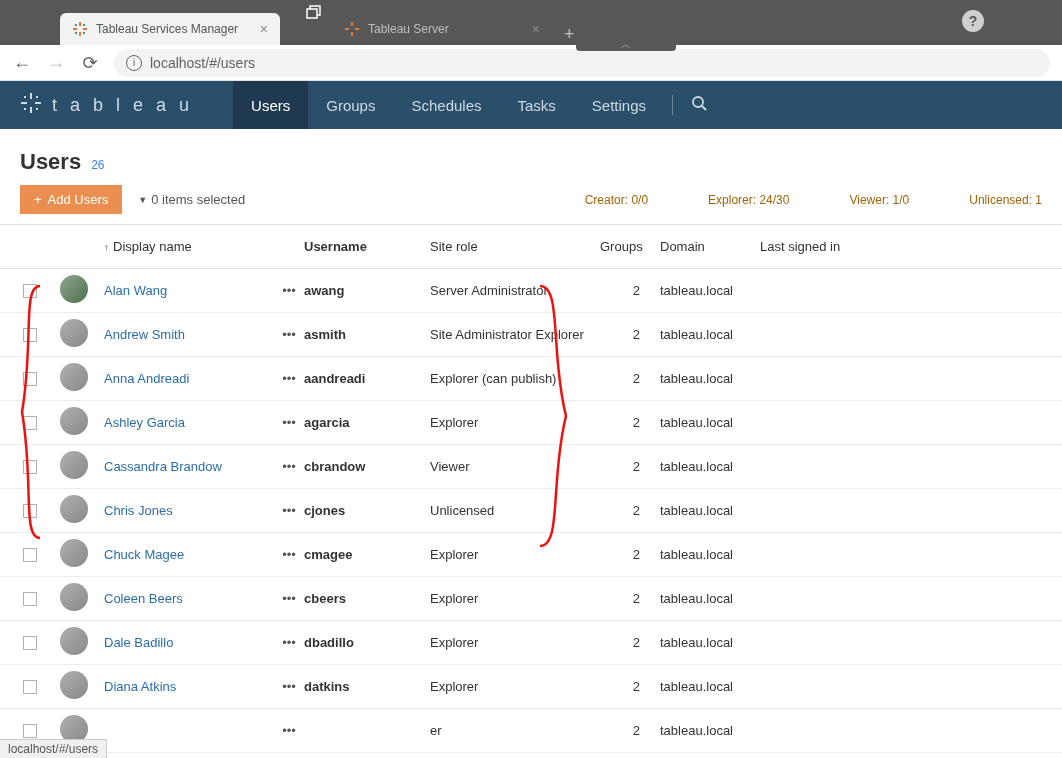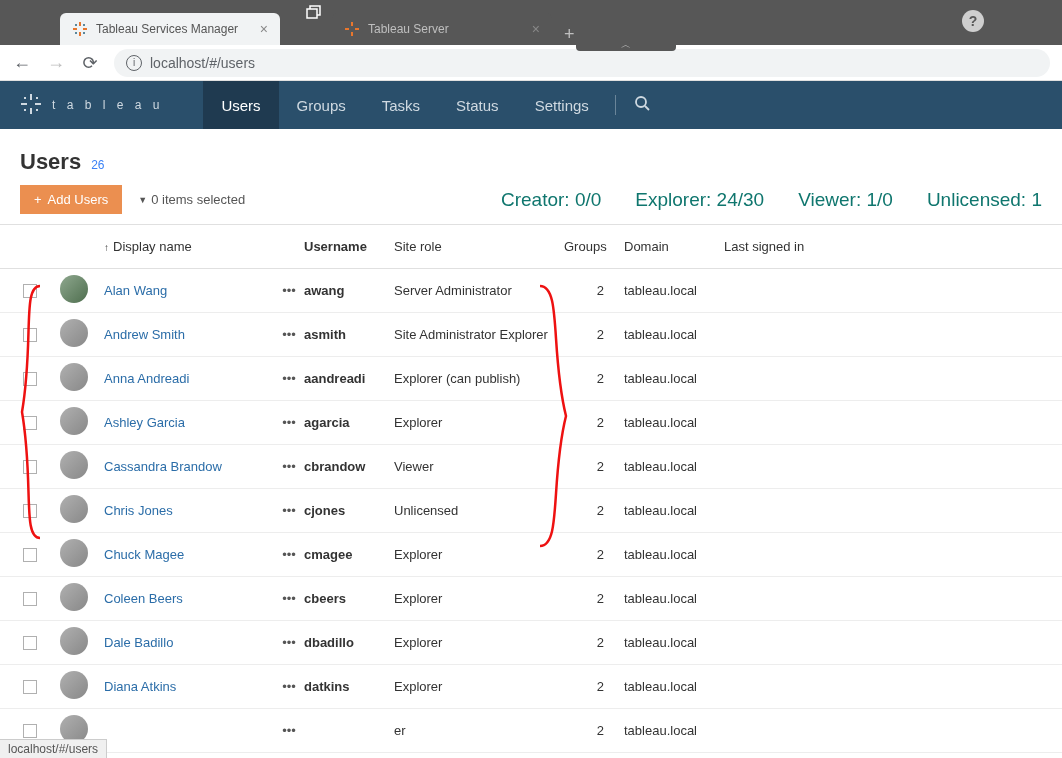--- a/index.html
+++ b/index.html
@@ -20,51 +20,51 @@
 
 
 .browser-bar { background: #fff; height: 36px; display: flex; align-items: center; padding: 0 12px; gap: 14px; border-bottom: 1px solid #e0e0e0; }
 .browser-bar .nav-btn { width: 20px; text-align: center; color: #5f6368; font-size: 18px; cursor: pointer; }
 .browser-bar .nav-btn.fwd { color: #bdbdbd; }
 .address { display: flex; align-items: center; flex: 1; height: 28px; background: #f1f3f4; border-radius: 14px; padding: 0 12px; font-size: 14px; color: #5f6368; }
 .address .info-icon { width: 16px; height: 16px; border: 1px solid #5f6368; border-radius: 50%; display: flex; align-items: center; justify-content: center; font-size: 10px; margin-right: 8px; }
 
 
 .tbl-header { background: #2a4f6b; height: 48px; display: flex; align-items: center; padding: 0 20px; }
-.tbl-logo { display: flex; align-items: center; color: #cfd9e1; font-size: 12px; letter-spacing: 4px; font-weight: 300; }
+.tbl-logo { display: flex; align-items: center; color: #cfd9e1; font-size: 18px; letter-spacing: 4px; font-weight: 300; }
 .tbl-logo .mark { margin-right: 10px; }
 .tbl-nav { display: flex; margin-left: 40px; height: 100%; align-items: center; }
 .tbl-nav .item { color: #cfd9e1; font-size: 15px; padding: 0 18px; height: 100%; display: flex; align-items: center; cursor: pointer; }
 .tbl-nav .item.active { background: #1f3a50; color: #fff; }
 .tbl-nav .divider { width: 1px; height: 20px; background: #6a8599; margin: 0 8px; }
 .tbl-nav .search-icon { color: #cfd9e1; padding: 0 10px; }
 
 
 .page-head { padding: 20px 20px 10px 20px; display: flex; align-items: baseline; gap: 10px; }
 .page-head h1 { font-size: 22px; font-weight: 600; color: #333; }
 .page-head .count { font-size: 12px; color: #3b82f6; }
 
 
 .action-bar { display: flex; align-items: center; padding: 0 20px 10px 20px; gap: 16px; font-size: 13px; color: #555; }
 .add-btn { background: #eb8f50; color: #fff; border: none; padding: 7px 14px; font-size: 13px; cursor: pointer; display: flex; align-items: center; gap: 6px; }
 .sel-actions { display: flex; align-items: center; gap: 4px; cursor: pointer; }
 .sel-actions .caret { font-size: 9px; }
 .spacer { flex: 1; }
-.license-counts { display: flex; gap: 34px; font-size: 19px; color: #0f766e; }
+.license-counts { display: flex; gap: 60px; font-size: 12px; color: #a16207; }
 
 
 .tbl-wrap { border-top: 1px solid #e0e0e0; }
 .tbl-head { display: flex; align-items: center; height: 44px; border-bottom: 1px solid #e0e0e0; font-size: 13px; color: #333; font-weight: 500; }
 .row { display: flex; align-items: center; height: 44px; border-bottom: 1px solid #ededed; font-size: 13px; color: #333; }
 .col-check { width: 60px; display: flex; justify-content: center; }
 .col-avatar { width: 44px; }
 .col-name { width: 170px; }
 .col-menu { width: 30px; text-align: center; color: #555; cursor: pointer; }
 .col-user { width: 90px; font-weight: bold; }
-.col-role { width: 170px; }
+.col-role { width: 170px; margin-left: 36px; }
 .col-groups { width: 60px; text-align: right; padding-right: 20px; }
 .col-domain { width: 100px; }
 .col-signed { width: 120px; }
 .tbl-head .col-name { padding-left: 0; }
 .tbl-head .sort { font-size: 10px; margin-right: 4px; }
 .checkbox { width: 14px; height: 14px; border: 1px solid #b0b0b0; background: #fff; cursor: pointer; }
 .avatar { width: 28px; height: 28px; border-radius: 50%; background: linear-gradient(135deg, #b0b0b0, #888); display: inline-block; }
 .avatar.g { background: linear-gradient(135deg, #8fa88f, #4e6e4e); }
 .name-link { color: #2b6da8; cursor: pointer; }
 
@@ -149,22 +149,22 @@
             <rect x="4" y="16" width="2" height="2"></rect>
             <rect x="16" y="16" width="2" height="2"></rect>
           </g>
         </svg>
     </span>
     <span>t a b l e a u</span>
   </div>
   <div class="tbl-nav">
     <div class="item active">Users</div>
     <div class="item">Groups</div>
+    <div class="item">Schedules</div>
     <div class="item">Tasks</div>
-    <div class="item">Status</div>
     <div class="item">Settings</div>
     <span class="divider"></span>
     <span class="search-icon">
       <svg width="16" height="16" viewBox="0 0 16 16" fill="none" stroke="#cfd9e1" stroke-width="1.8">
           <circle cx="7" cy="7" r="5"></circle>
           <line x1="11" y1="11" x2="15" y2="15"></line>
         </svg>
     </span>
   </div>
 </div>

